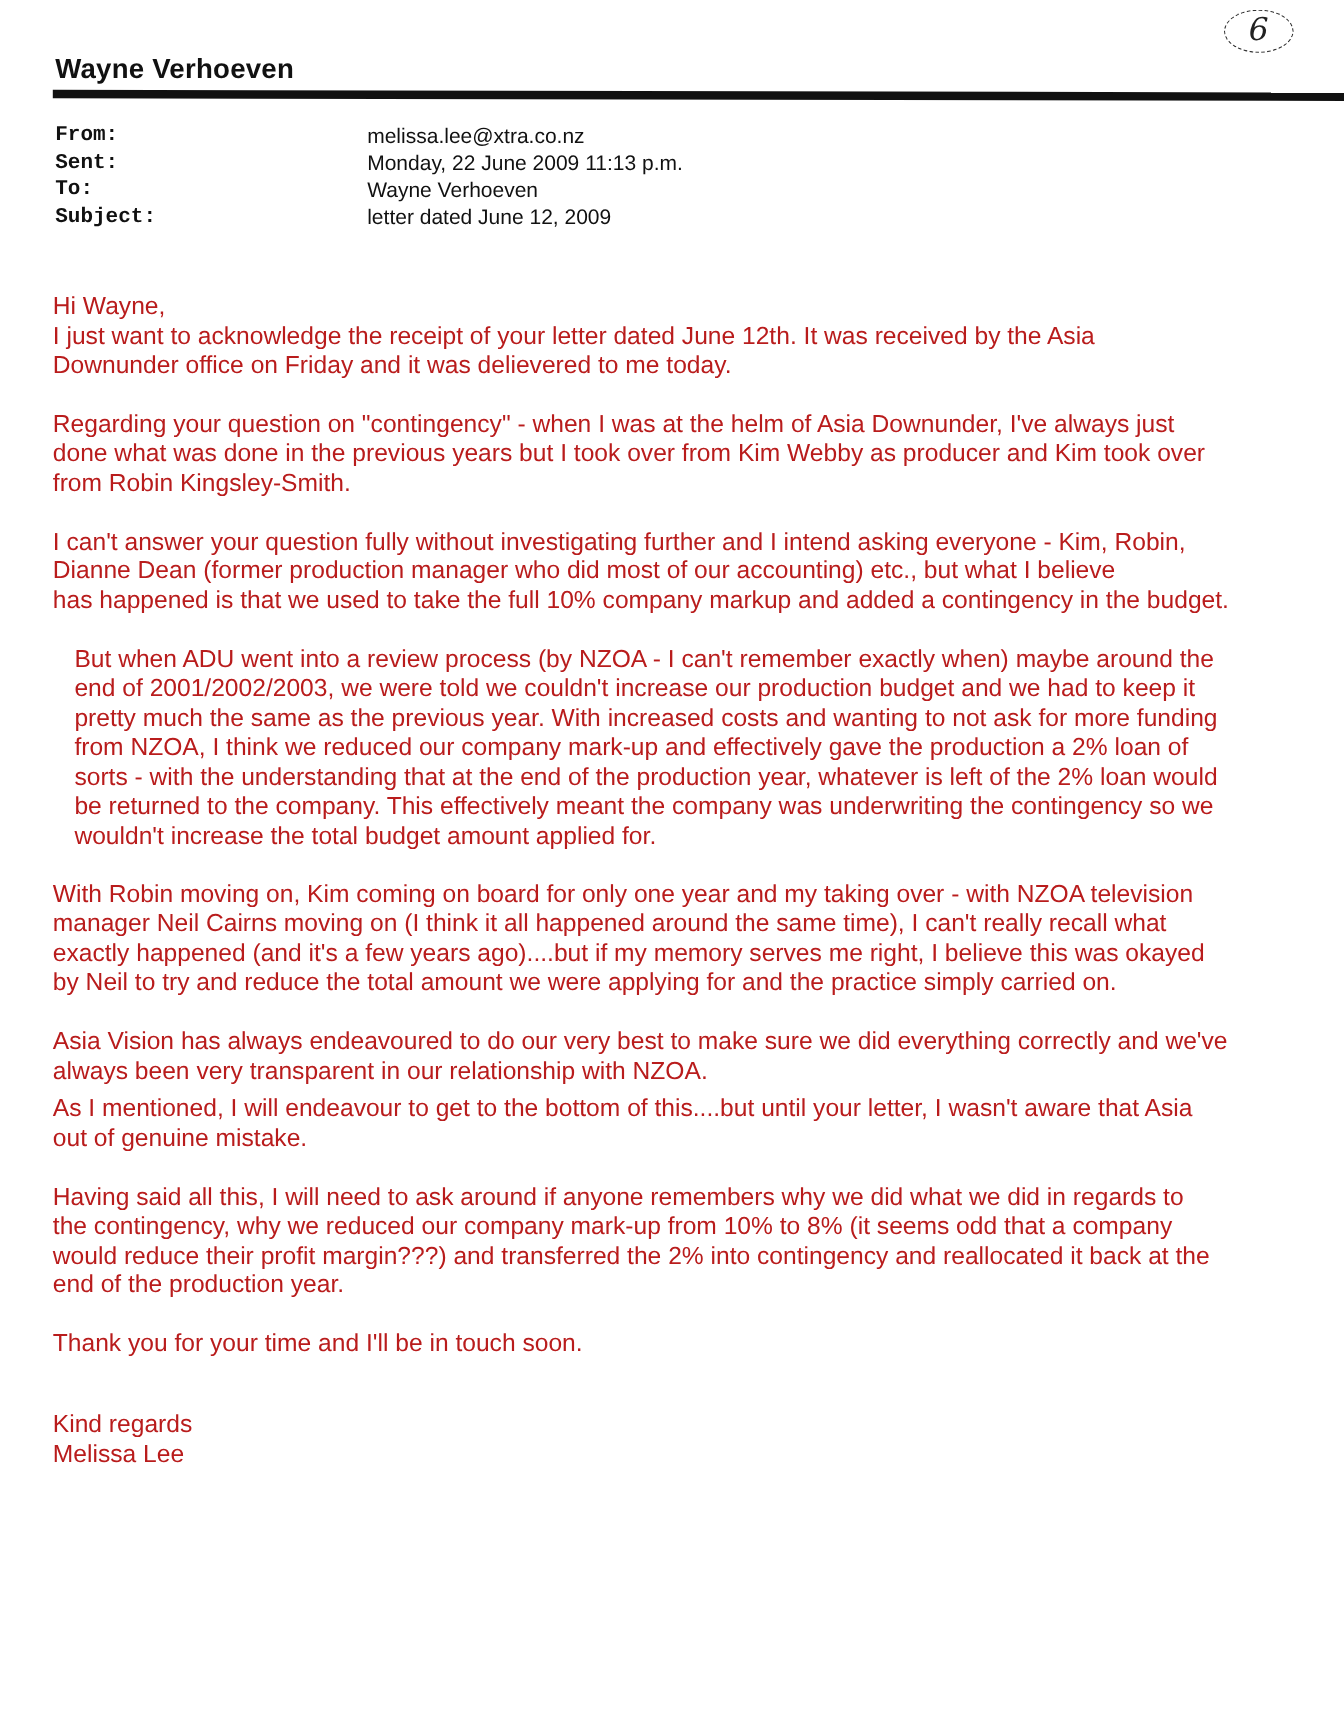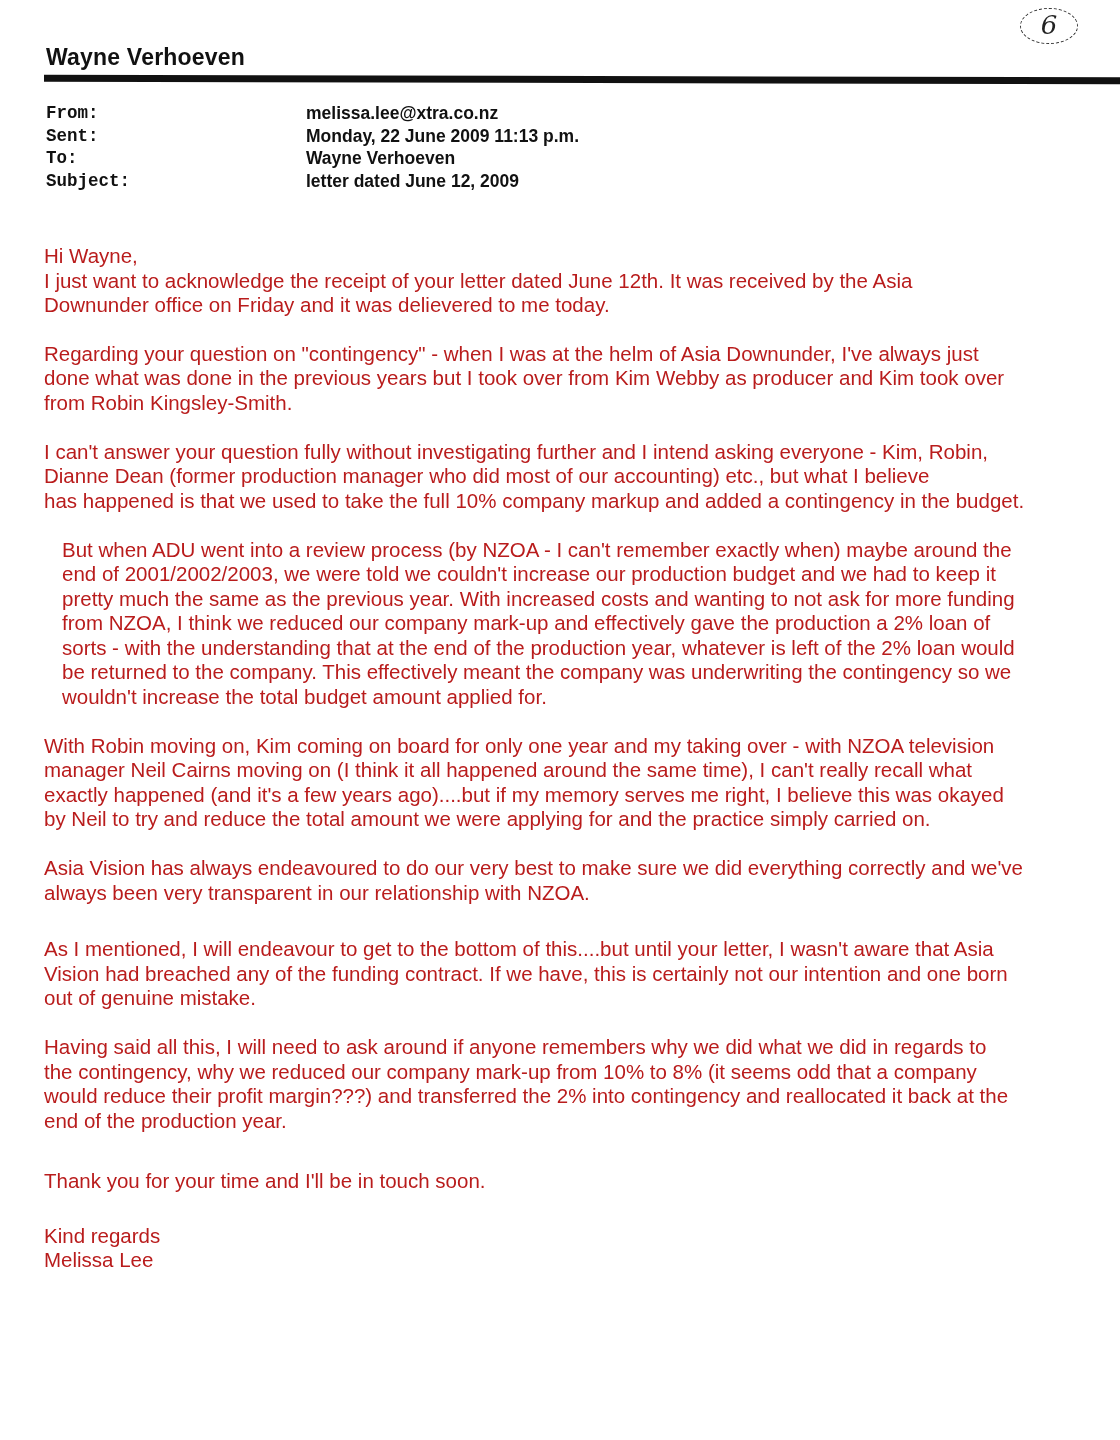--- a/index.html
+++ b/index.html
@@ -59,21 +59,21 @@
     .hdr-row {
       display: flex;
       white-space: nowrap;
     }
     .hdr-label {
       width: 260px;
       font-weight: bold;
       font-family: Liberation Mono, monospace;
     }
     .hdr-value {
-      font-weight: bold;
+      font-weight: normal;
     }
     .body {
       position: absolute;
       left: 44px;
       top: 244px;
       width: 1074px;
       font-family: Liberation Sans, sans-serif;
       font-size: 20.5px;
       line-height: 24.5px;
       color: #b91c1c;
@@ -142,37 +142,36 @@
     <div class="line">wouldn't increase the total budget amount applied for.</div>
   </div>
 
   <div class="para" style="margin-bottom:24.5px;">
     <div class="line">With Robin moving on, Kim coming on board for only one year and my taking over - with NZOA television</div>
     <div class="line">manager Neil Cairns moving on (I think it all happened around the same time), I can't really recall what</div>
     <div class="line">exactly happened (and it's a few years ago)....but if my memory serves me right, I believe this was okayed</div>
     <div class="line">by Neil to try and reduce the total amount we were applying for and the practice simply carried on.</div>
   </div>
 
-  <div class="para" style="margin-bottom:32px;">
+  <div class="para" style="margin-bottom:7px;">
     <div class="line">Asia Vision has always endeavoured to do our very best to make sure we did everything correctly and we've</div>
     <div class="line">always been very transparent in our relationship with NZOA.</div>
   </div>
 
   <div class="para" style="margin-bottom:24.5px;">
     <div class="line">As I mentioned, I will endeavour to get to the bottom of this....but until your letter, I wasn't aware that Asia</div>
-    <div class="line">Vision had breached any of the funding contract. If we have, this is certainly not our intention and one born</div>
     <div class="line">out of genuine mistake.</div>
   </div>
 
-  <div class="para" style="margin-bottom:36px;">
+  <div class="para" style="margin-bottom:24px;">
     <div class="line">Having said all this, I will need to ask around if anyone remembers why we did what we did in regards to</div>
     <div class="line">the contingency, why we reduced our company mark-up from 10% to 8% (it seems odd that a company</div>
     <div class="line">would reduce their profit margin???) and transferred the 2% into contingency and reallocated it back at the</div>
     <div class="line">end of the production year.</div>
   </div>
 
-  <div class="para" style="margin-bottom:30px;">
+  <div class="para" style="margin-bottom:43px;">
     <div class="line">Thank you for your time and I'll be in touch soon.</div>
   </div>
 
   <div class="line">Kind regards</div>
   <div class="line">Melissa Lee</div>
 </div>
 
 </body></html>

